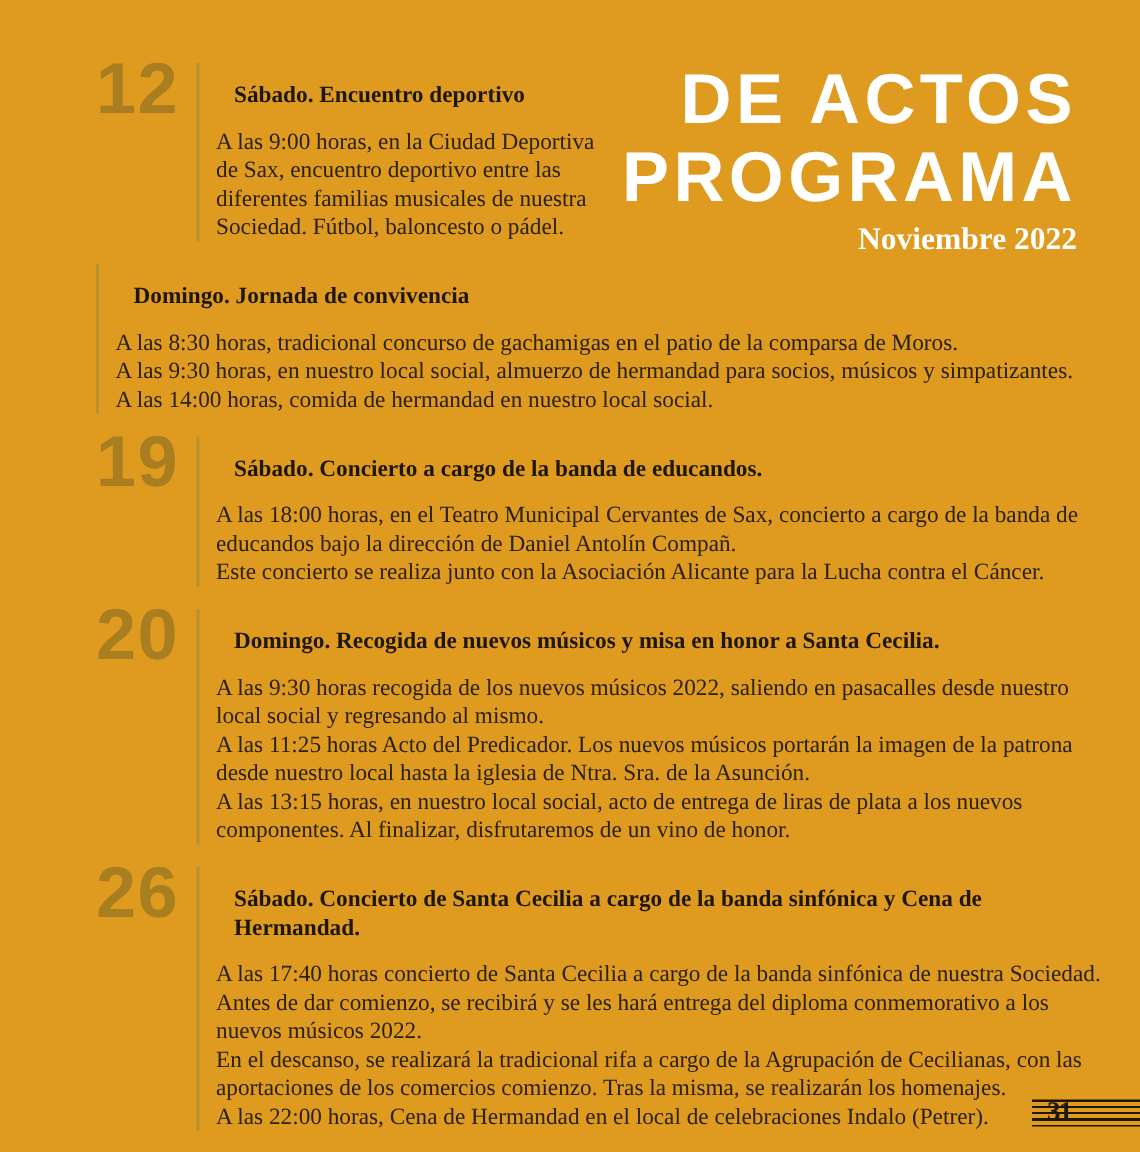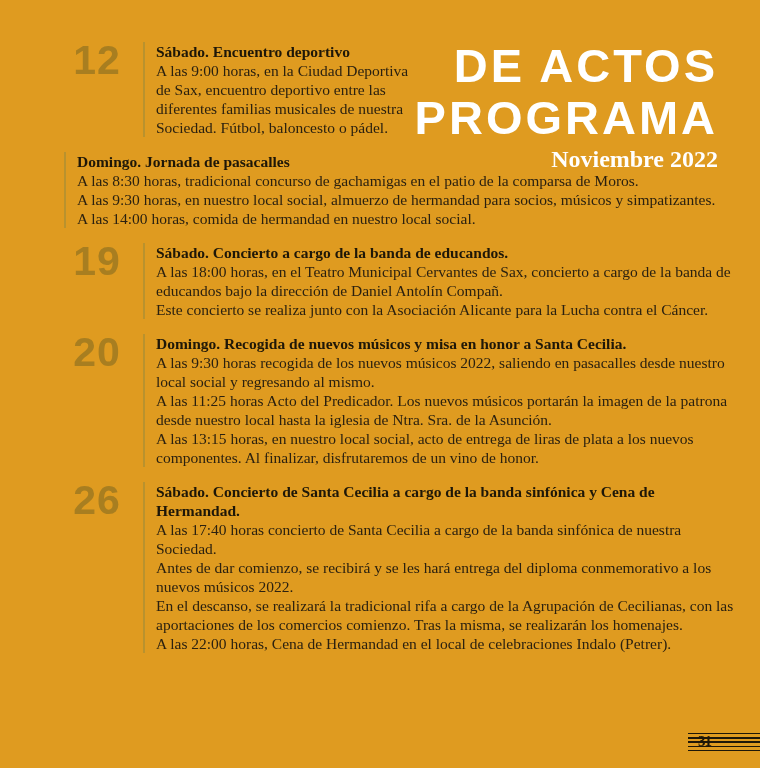--- a/index.html
+++ b/index.html
@@ -30,61 +30,61 @@
     font-family:"Liberation Sans", sans-serif;
     font-weight:700;
     font-size:47px;
     line-height:52px;
     letter-spacing:3px;
     white-space:nowrap;
   }
   .title-subtitle{
     font-family:"Liberation Serif", serif;
     font-weight:700;
-    font-size:24px;
+    font-size:21px;
     line-height:22px;
     margin-top:4px;
   }
   
   .events{
     position:absolute;
     top:42px;left:64px;right:24px;
     z-index:1;
   }
   .event{
     display:flex;
     align-items:stretch;
     margin-bottom:15px;
   }
   .event-day{
     width:66px;
     flex:0 0 66px;
-    text-align:center;
-    padding-right:13px;
+    text-align:left;
+    padding-right:1px;
     font-family:"Liberation Sans", sans-serif;
     font-weight:700;
-    font-size:41px;
+    font-size:48px;
     line-height:36px;
     letter-spacing:1px;
     color:var(--accent);
   }
   .event-rule{
     flex:0 0 2px;
     width:2px;
     background:var(--divider);
   }
   .event-body{
     padding-left:11px;
     color:var(--text);
     font-size:15.5px;
     line-height:19px;
   }
   .event-body.narrow{max-width:254px;}
   .event-heading{
-    margin:0;
+    margin:12px;
     font-size:15.5px;
     line-height:19px;
     font-weight:700;
     color:var(--heading);
   }
   .event-body p{margin:0;}
   
   .footer-staff{
     position:absolute;
     right:0;bottom:17px;
@@ -93,21 +93,21 @@
       to bottom,
       var(--heading) 0px, var(--heading) 1.5px,
       transparent 1.5px, transparent 4.2px);
   }
   .page-number{
     position:absolute;
     left:10px;top:50%;
     transform:translateY(-53%);
     font-family:"Liberation Serif", serif;
     font-weight:700;
-    font-size:15px;
+    font-size:18px;
     color:var(--heading);
     letter-spacing:-1px;
   }
 </style>
 </head>
 <body>
 
 <div class="page">
 
   <header class="title-block">
@@ -123,21 +123,21 @@
       <div class="event-rule"></div>
       <div class="event-body narrow">
         <h3 class="event-heading">Sábado. Encuentro deportivo</h3>
         <p>A las 9:00 horas, en la Ciudad Deportiva de Sax, encuentro deportivo entre las diferentes familias musicales de nuestra Sociedad. Fútbol, baloncesto o pádel.</p>
       </div>
     </section>
 
     <section class="event">
       <div class="event-rule"></div>
       <div class="event-body">
-        <h3 class="event-heading">Domingo. Jornada de pasacalles</h3>
+        <h3 class="event-heading">Domingo. Jornada de convivencia</h3>
         <p>A las 8:30 horas, tradicional concurso de gachamigas en el patio de la comparsa de Moros.</p>
         <p>A las 9:30 horas, en nuestro local social, almuerzo de hermandad para socios, músicos y simpatizantes.</p>
         <p>A las 14:00 horas, comida de hermandad en nuestro local social.</p>
       </div>
     </section>
 
     <section class="event">
       <div class="event-day">19</div>
       <div class="event-rule"></div>
       <div class="event-body">

